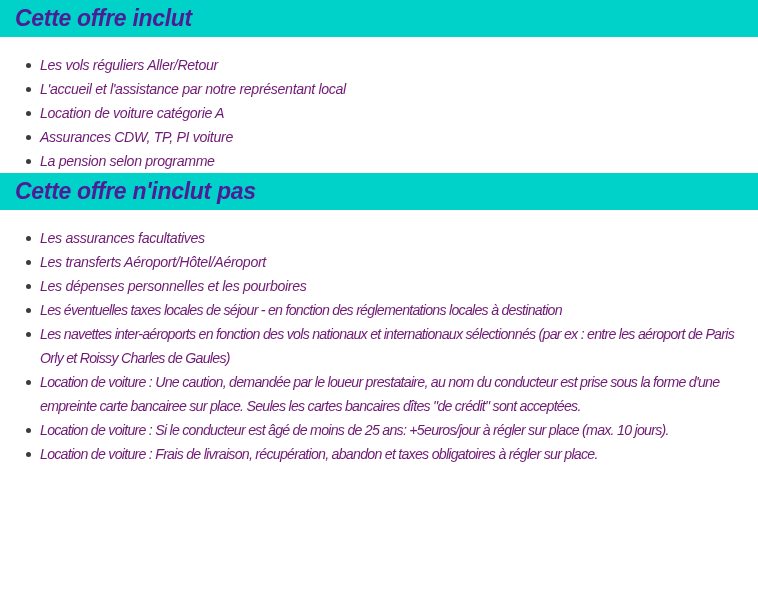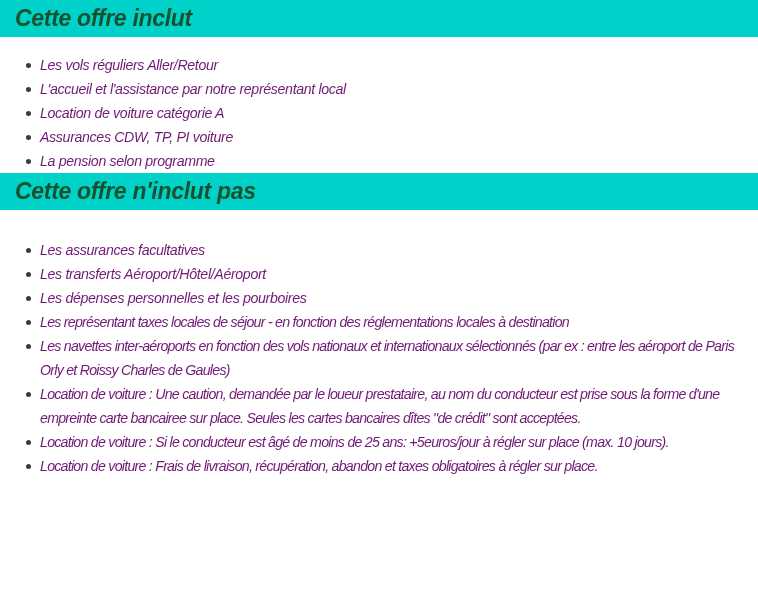--- a/index.html
+++ b/index.html
@@ -7,21 +7,21 @@
     .section-header {
       background: #00d1c9;
       height: 37px;
       display: flex;
       align-items: center;
       padding-left: 15px;
       box-sizing: border-box;
     }
     .section-header h2 {
       margin: 0;
-      color: #14532d;
+      color: #4c1d95;
       font-style: italic;
       font-weight: bold;
       font-size: 23px;
       letter-spacing: -0.3px;
       font-family: "Liberation Sans", sans-serif;
     }
     ul.items {
       margin: 0;
       padding: 0;
       list-style: none;
@@ -41,21 +41,21 @@
       position: absolute;
       left: 26px;
       top: 10px;
       width: 5px;
       height: 5px;
       border-radius: 50%;
       background: #3b3b3b;
     }
     #sec1 ul.items { padding-top: 16px; }
     #sec2 { }
-    #sec2 ul.items { padding-top: 28px; }
+    #sec2 ul.items { padding-top: 16px; }
     #sec2 ul.items li.condensed { letter-spacing: -0.75px; }
   </style>
 </head>
 <body>
 
 <section id="sec1">
   <div class="section-header">
     <h2>Cette offre inclut</h2>
   </div>
   <ul class="items">
@@ -68,19 +68,19 @@
 </section>
 
 <section id="sec2">
   <div class="section-header">
     <h2>Cette offre n'inclut pas</h2>
   </div>
   <ul class="items">
     <li>Les assurances facultatives</li>
     <li>Les transferts Aéroport/Hôtel/Aéroport</li>
     <li>Les dépenses personnelles et les pourboires</li>
-    <li class="condensed">Les représentant taxes locales de séjour - en fonction des réglementations locales à destination</li>
+    <li class="condensed">Les éventuelles taxes locales de séjour - en fonction des réglementations locales à destination</li>
     <li class="condensed">Les navettes inter-aéroports en fonction des vols nationaux et internationaux sélectionnés (par ex : entre les aéroport de Paris Orly et Roissy Charles de Gaules)</li>
     <li class="condensed">Location de voiture : Une caution, demandée par le loueur prestataire, au nom du conducteur est prise sous la forme d'une empreinte carte bancairee sur place. Seules les cartes bancaires dîtes "de crédit" sont acceptées.</li>
     <li class="condensed">Location de voiture : Si le conducteur est âgé de moins de 25 ans: +5euros/jour à régler sur place (max. 10 jours).</li>
     <li class="condensed">Location de voiture : Frais de livraison, récupération, abandon et taxes obligatoires à régler sur place.</li>
   </ul>
 </section>
 
 </body></html>

